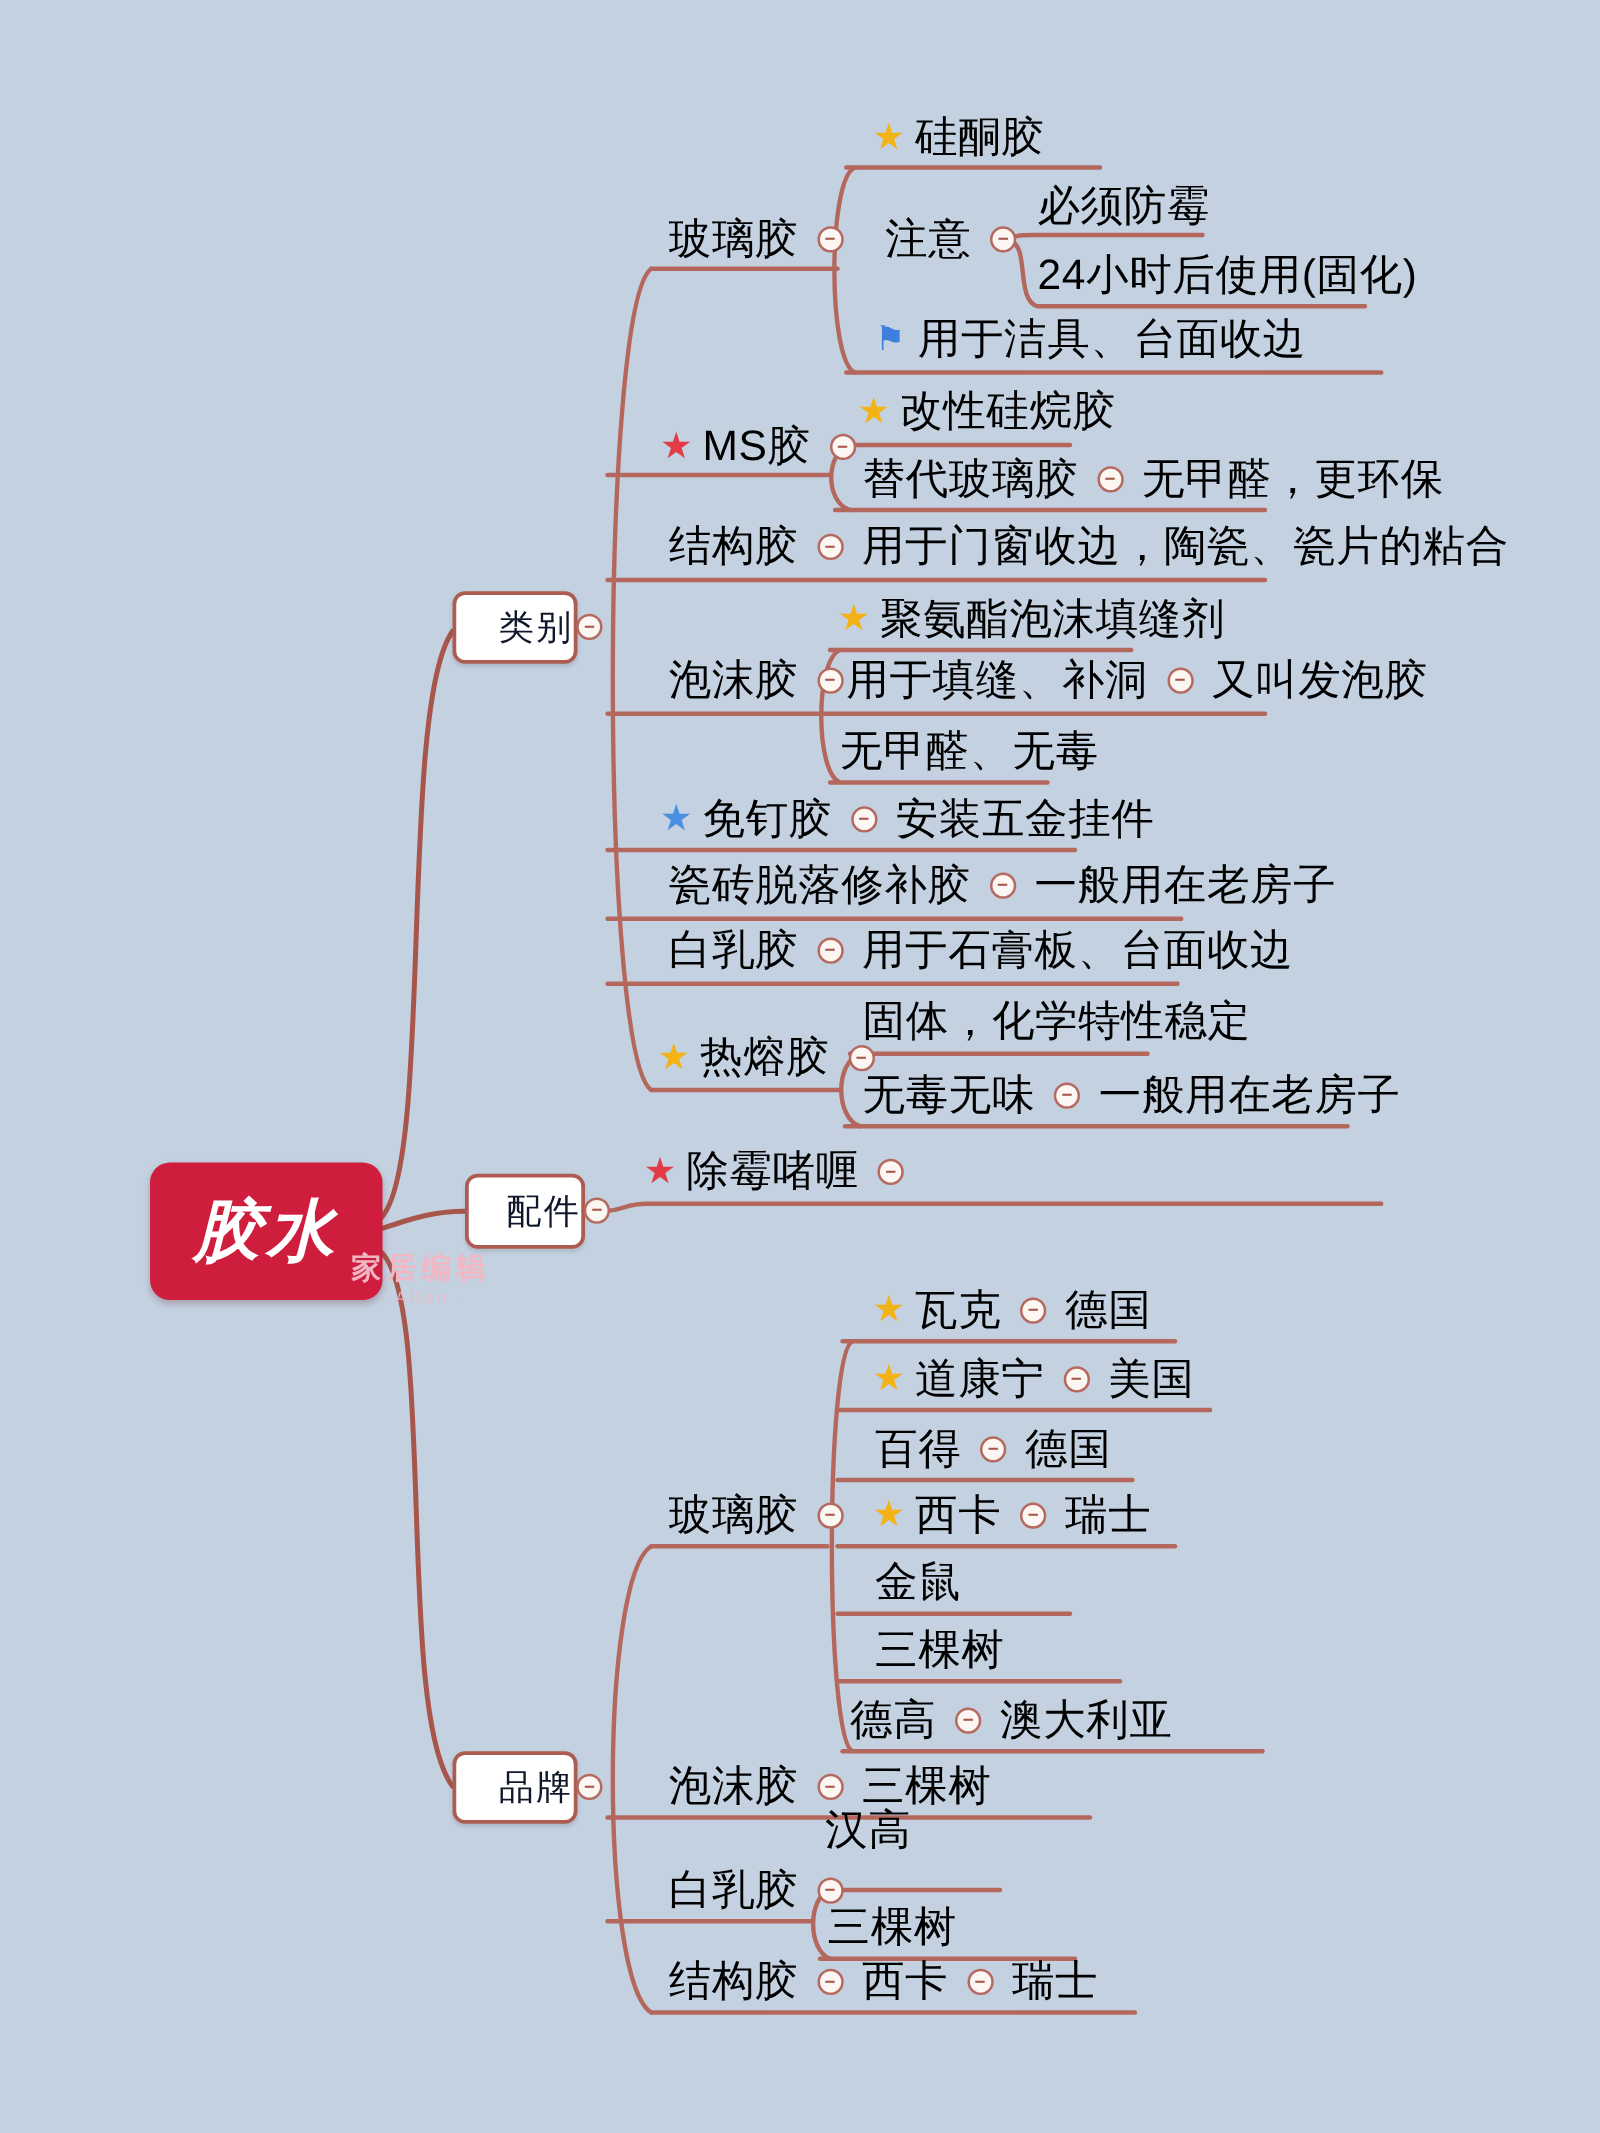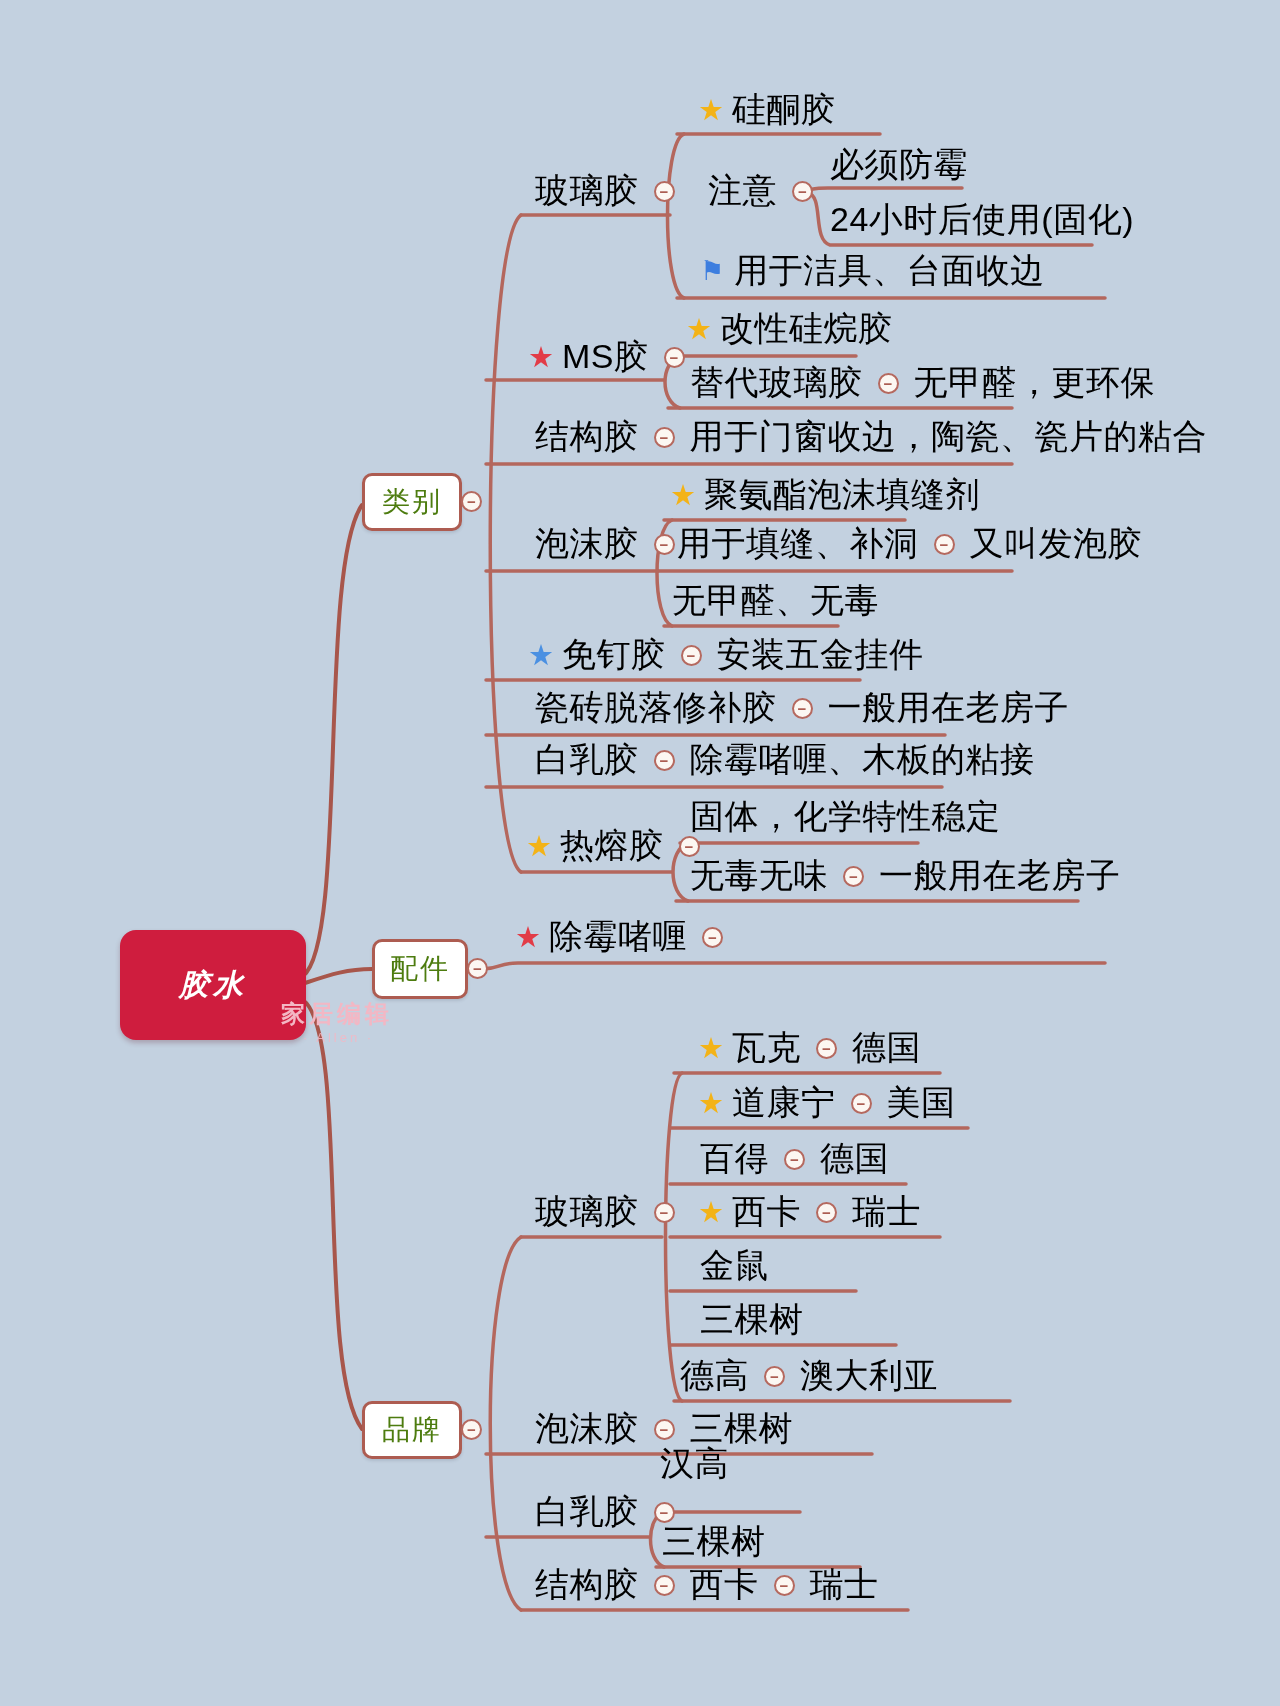--- a/index.html
+++ b/index.html
@@ -10,27 +10,27 @@
   .lbl{font-size:34px;color:#000000;letter-spacing:.5px}
   .star{font-size:29px;line-height:1;margin-right:8px}
   .sy{color:#f3b317}
   .sr{color:#e23c47}
   .sb{color:#4a90e2}
   .flagic{font-size:27px;line-height:1;color:#3d7edf;margin-right:10px}
   .minus{width:21px;height:21px;border:2px solid #b5695f;border-radius:50%;background:#fcf7f2;
          color:#a8564b;display:inline-flex;align-items:center;justify-content:center;
          font-size:15px;font-weight:bold;margin:0 15px;flex:none;box-sizing:border-box;line-height:1}
   .box{position:absolute;background:#ffffff;border:3px solid #ad5c51;border-radius:10px;
-       display:flex;align-items:center;justify-content:center;font-size:28px;color:#4d7c0f;
+       display:flex;align-items:center;justify-content:flex-end;font-size:28px;color:#0f172a;
        z-index:2;letter-spacing:2px;box-sizing:border-box;box-shadow:0 2px 3px rgba(60,70,90,.15)}
   .bminus{position:absolute;z-index:3;margin:0}
   #rootnode{position:absolute;left:120px;top:930px;width:186px;height:110px;background:#cf1d3e;
             border-radius:16px;display:flex;align-items:center;justify-content:center;z-index:2;
             box-shadow:0 3px 5px rgba(90,20,35,.25)}
-  #rootnode .rootlbl{color:#ffffff;font-size:30px;font-weight:bold;font-style:italic;letter-spacing:4px}
+  #rootnode .rootlbl{color:#ffffff;font-size:54px;font-weight:bold;font-style:italic;letter-spacing:4px}
   .wm1{position:absolute;left:281px;top:998px;z-index:3;color:#f3b7c4;font-size:24px;
        font-weight:bold;letter-spacing:4px}
   .wm2{position:absolute;left:303px;top:1030px;z-index:3;color:rgba(243,183,196,.85);
        font-size:13px;letter-spacing:3px}
 </style>
 </head>
 <body>
 
 <div id="canvas">
 
@@ -184,21 +184,21 @@
 
   <div class="row" style="left:535px;top:691px">
     <span class="lbl">瓷砖脱落修补胶</span>
     <span class="minus">−</span>
     <span class="lbl">一般用在老房子</span>
   </div>
 
   <div class="row" style="left:535px;top:743px">
     <span class="lbl">白乳胶</span>
     <span class="minus">−</span>
-    <span class="lbl">除霉啫喱、木板的粘接</span>
+    <span class="lbl">用于石膏板、台面收边</span>
   </div>
 
   <div class="row" style="left:526px;top:829px">
     <span class="star sy">★</span>
     <span class="lbl">热熔胶</span>
     <span class="minus">−</span>
   </div>
   <div class="row" style="left:690px;top:800px">
     <span class="lbl">固体，化学特性稳定</span>
   </div>

